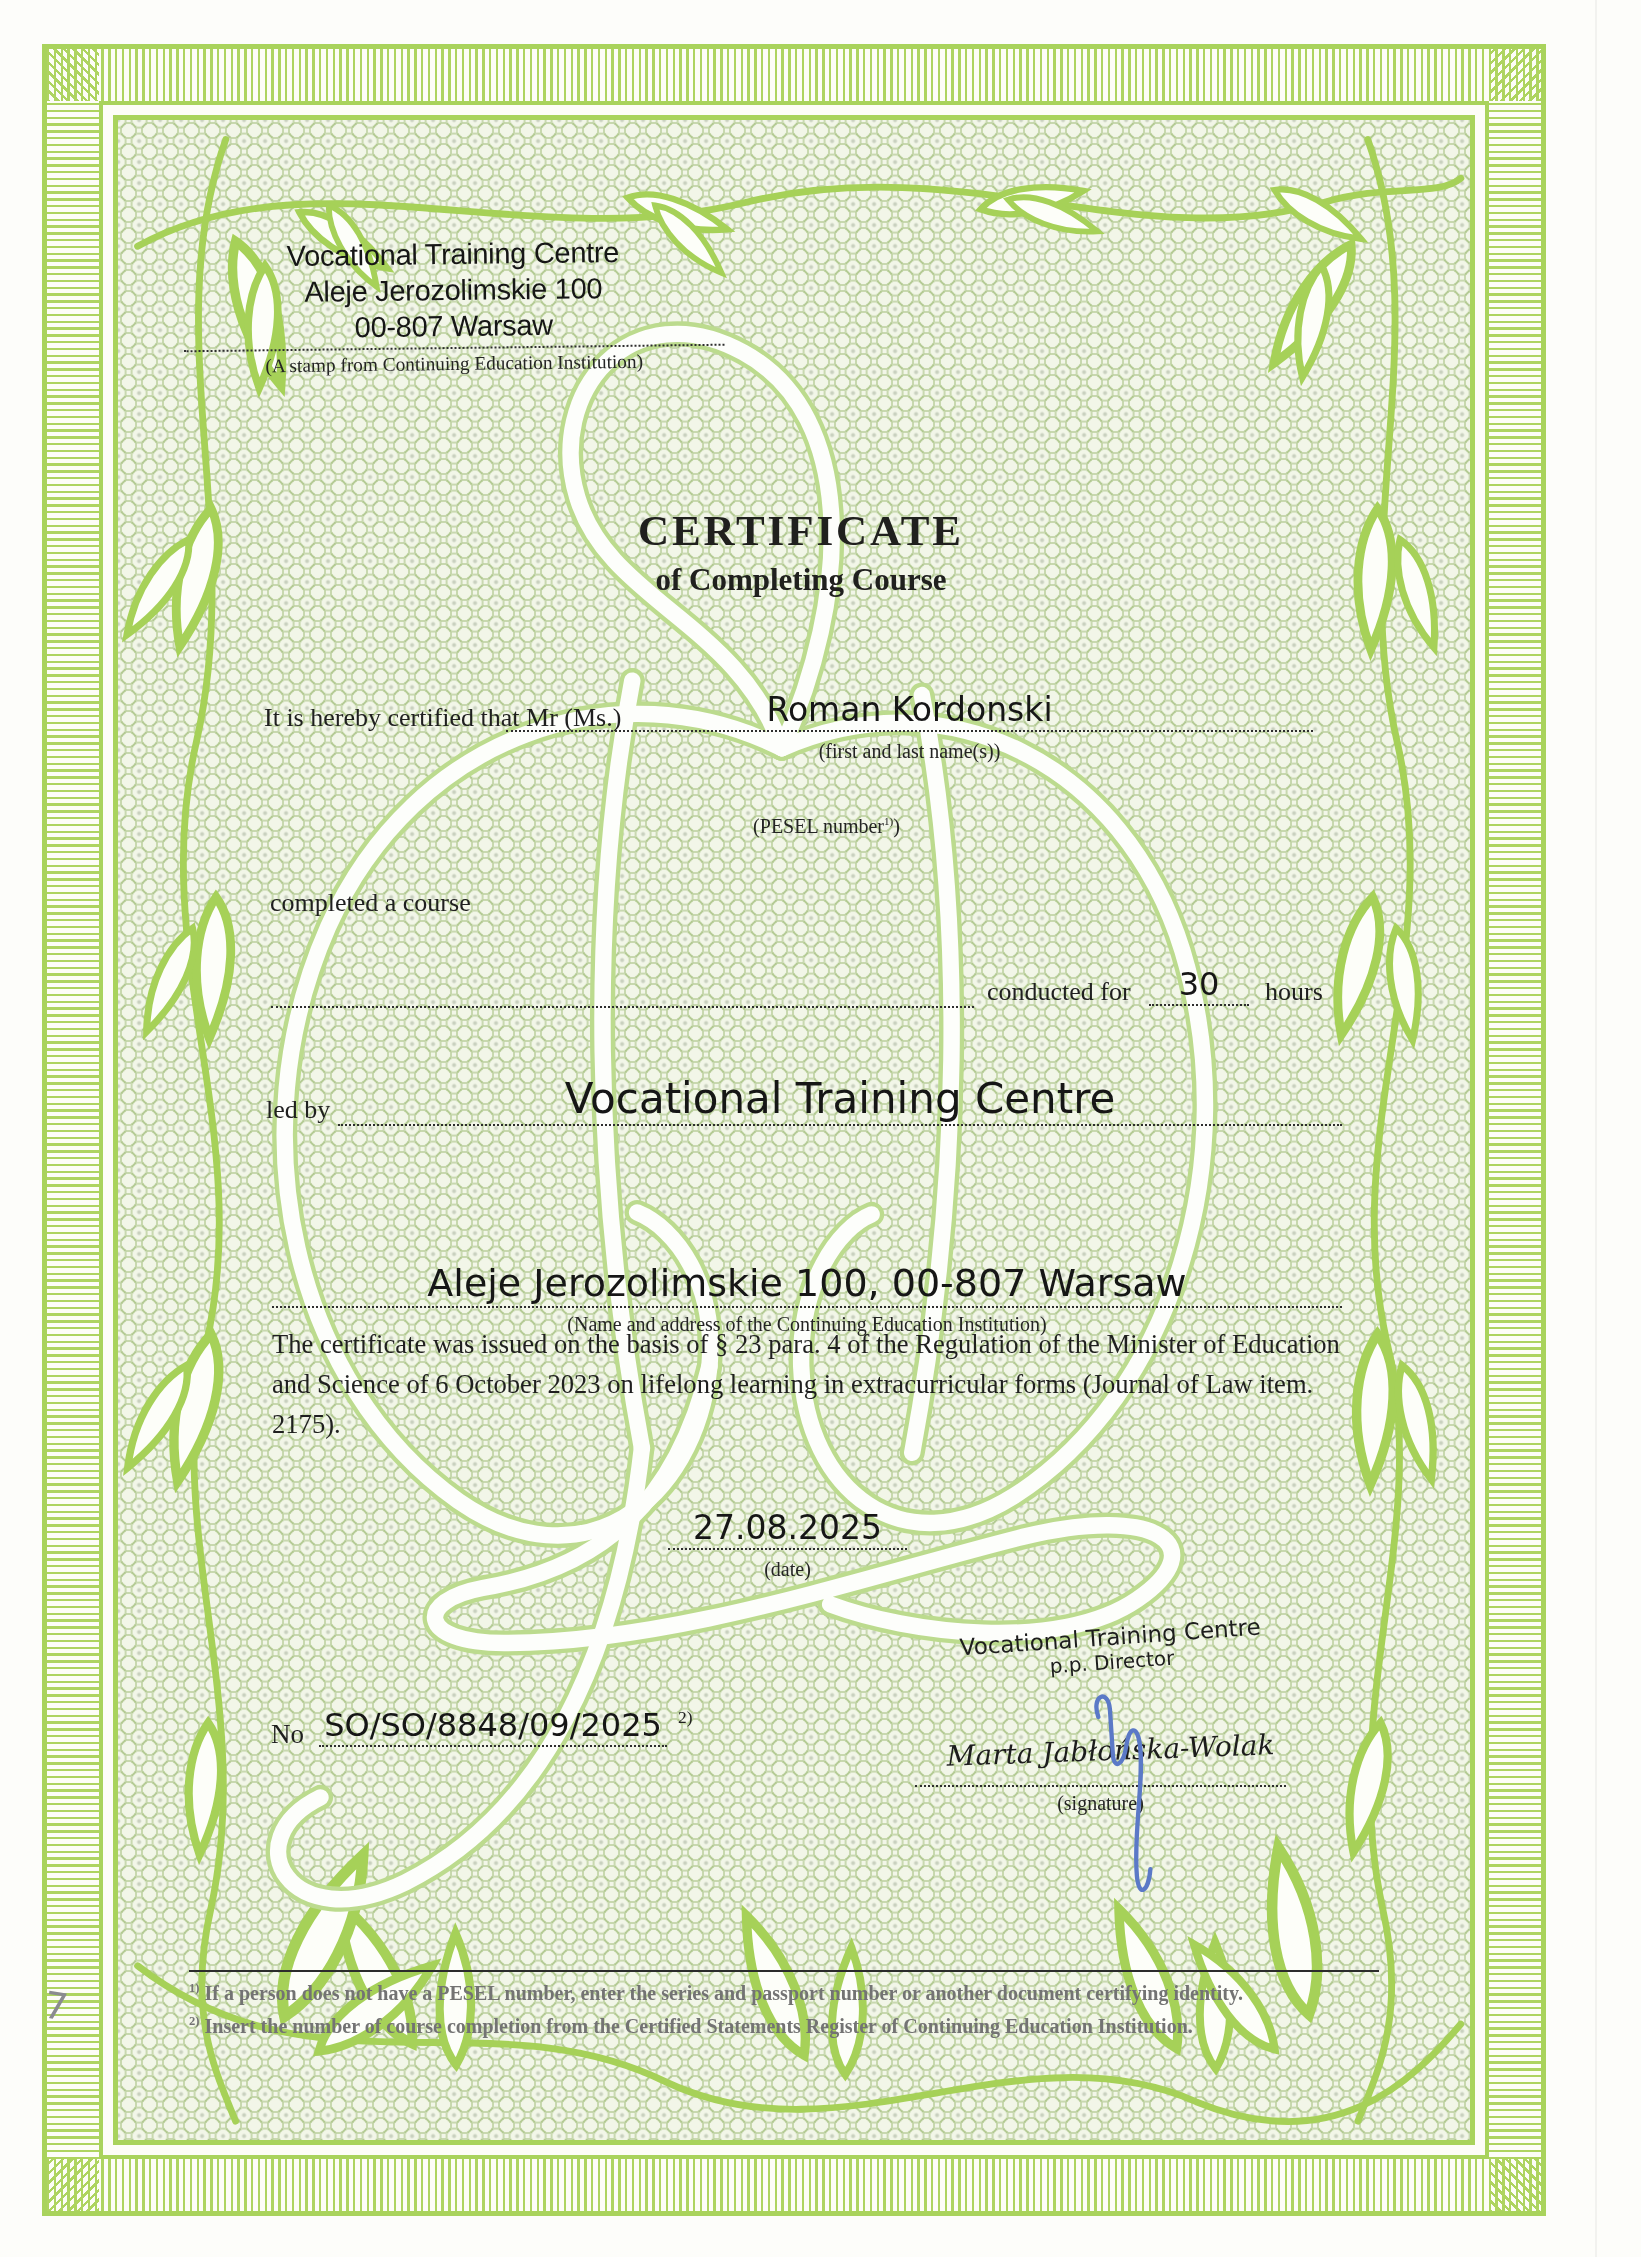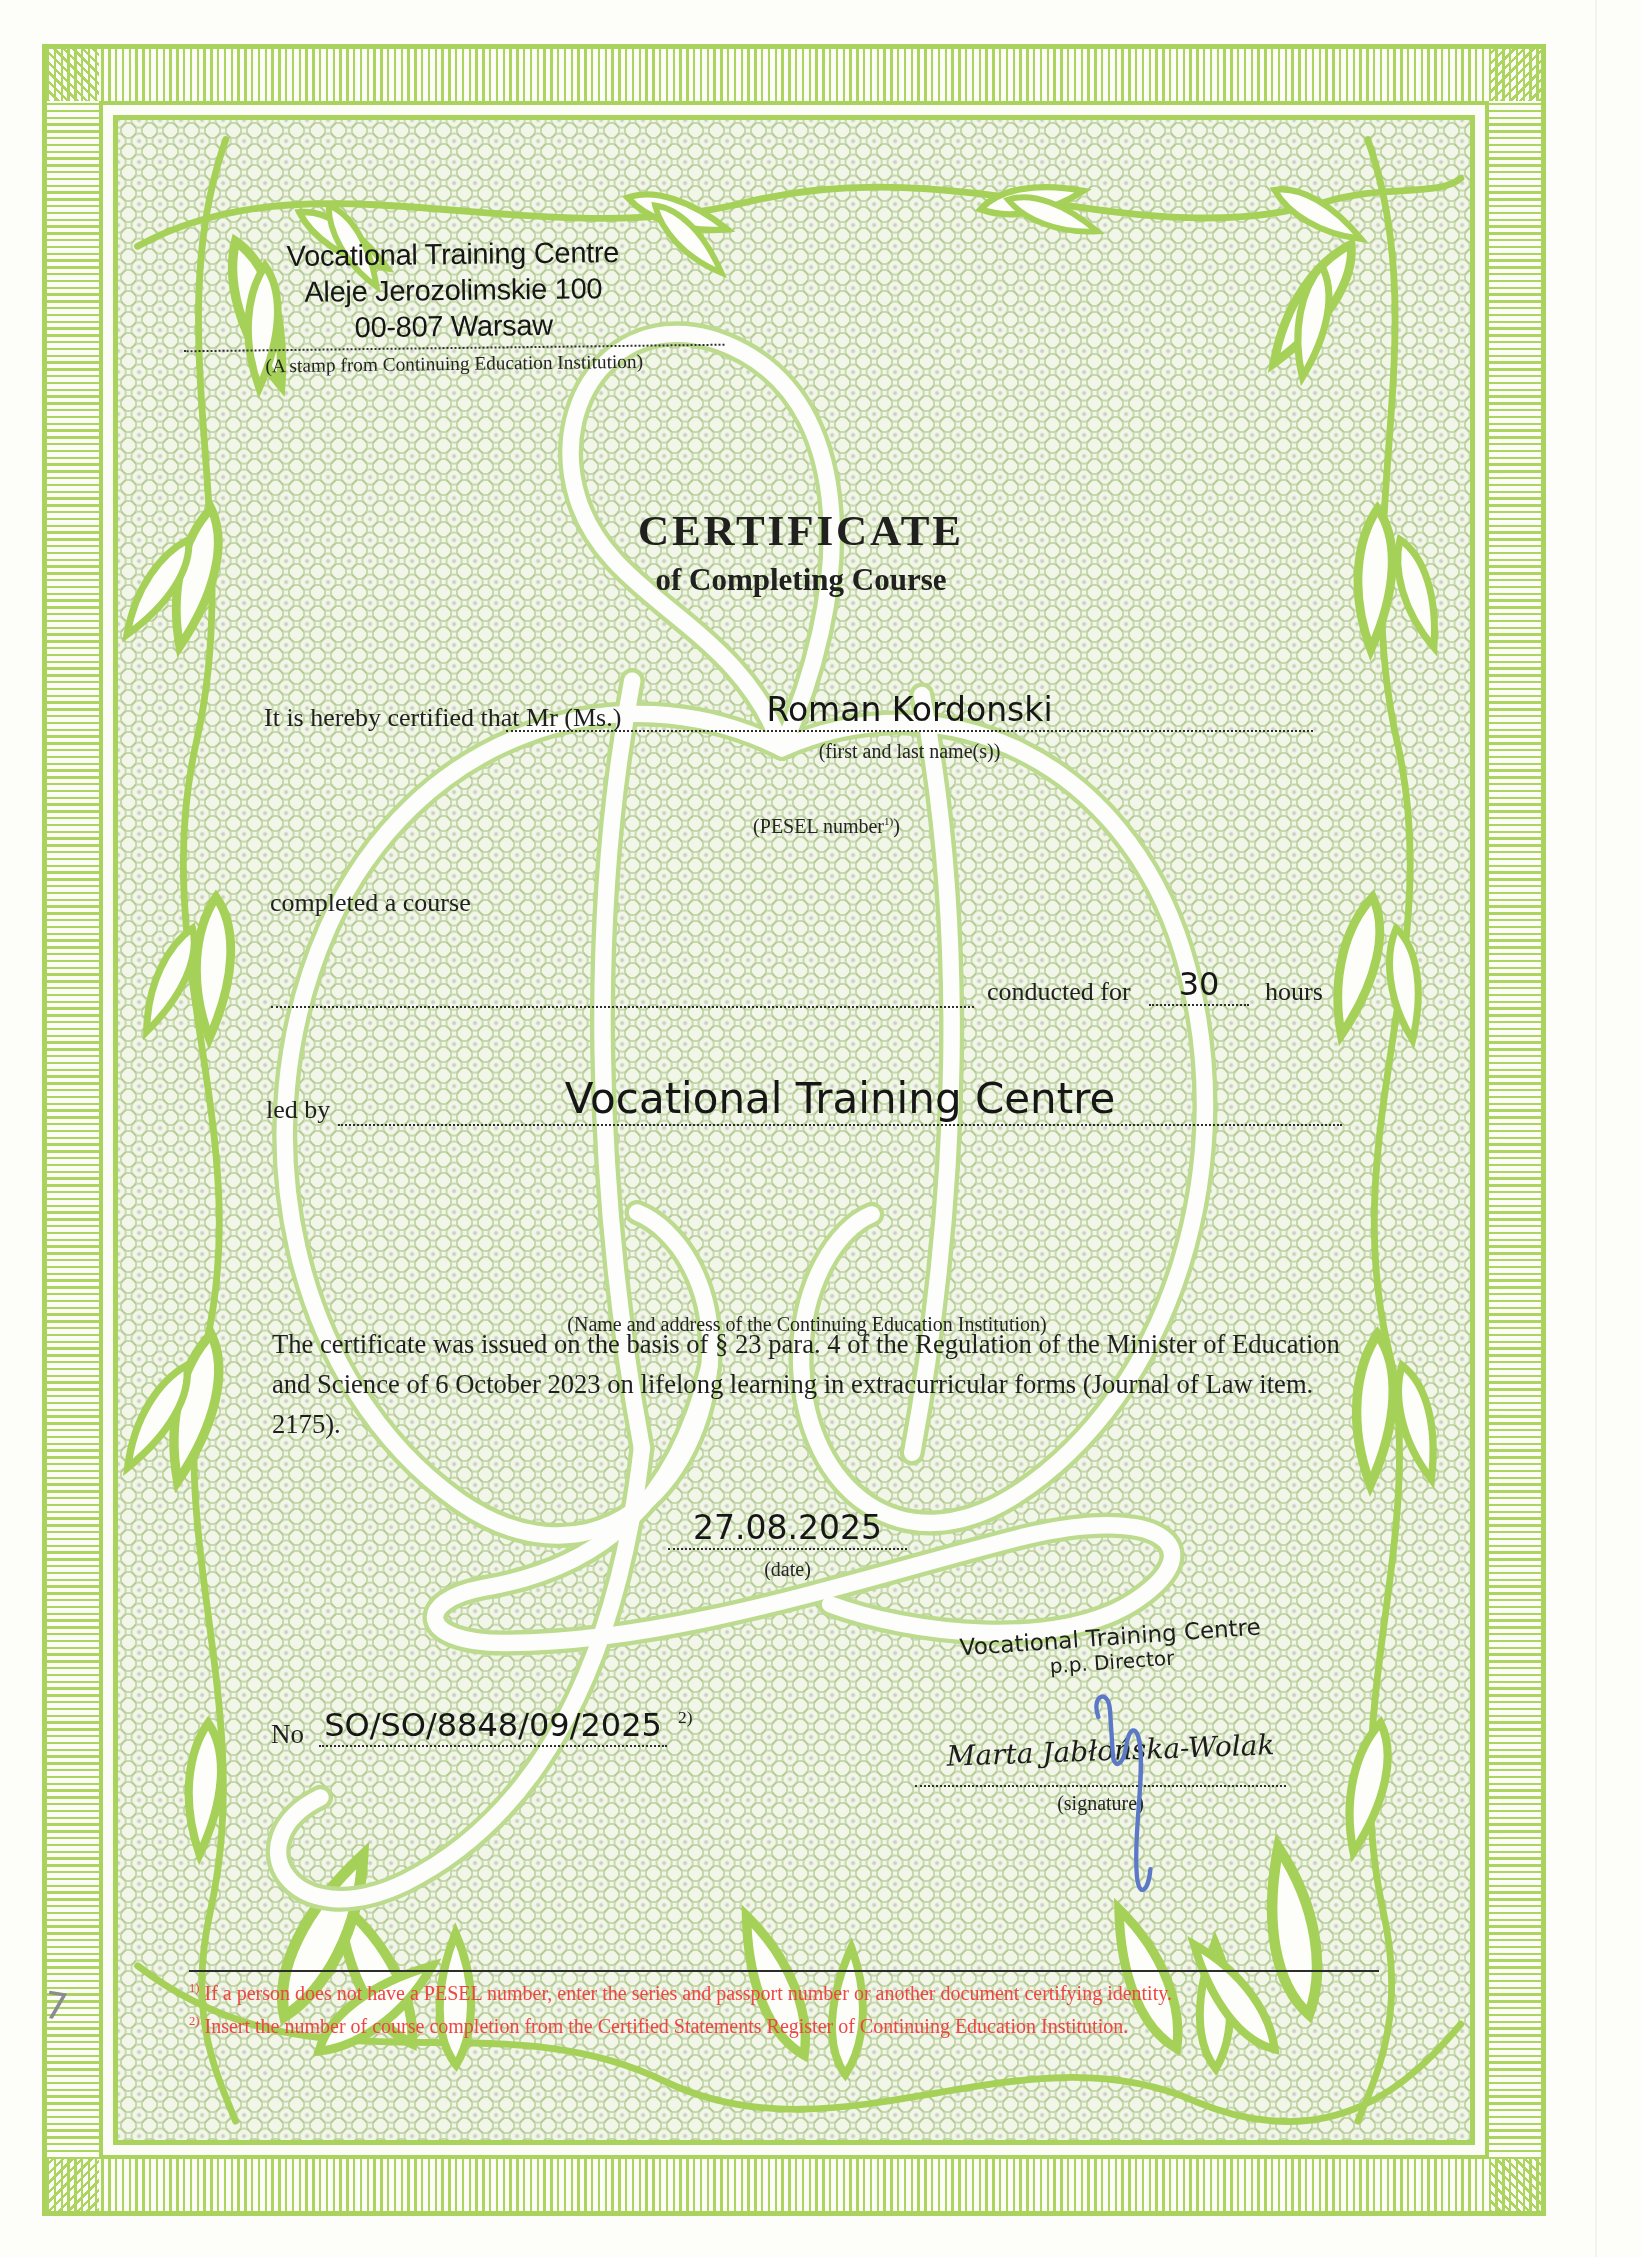--- a/index.html
+++ b/index.html
@@ -63,21 +63,21 @@
   .sig-head{left:908px;top:1624px;width:406px;text-align:center;transform:rotate(-4deg);}
   .sig-org{font-family:"DejaVu Sans","Liberation Sans",sans-serif;font-size:23px;color:#1d1d1d;}
   .sig-role{font-family:"DejaVu Sans","Liberation Sans",sans-serif;font-size:20px;color:#1d1d1d;}
   .sig-name{left:898px;top:1734px;width:425px;text-align:center;transform:rotate(-2deg);
             font-family:"DejaVu Serif","Liberation Serif",serif;font-style:italic;font-size:28px;color:#1c1c1c;}
   .sig-line{left:915px;top:1746px;width:371px;height:39px;border-bottom:2.9px dotted #2e2e2e;}
   .sig-cap{left:915px;top:1792px;width:371px;text-align:center;}
   .scribble{position:absolute;left:1081px;top:1678px;width:106px;height:232px;z-index:5;}
   
   .rule{left:189px;top:1970px;width:1190px;height:2.4px;background:#2c2c2c;}
-  .fn{left:189px;width:1207px;font-size:20px;color:#ef4444;}
+  .fn{left:189px;width:1207px;font-size:20px;color:#737373;font-weight:bold;}
   .fn sup{font-size:12.6px;}
   .pencil{left:44px;top:1985px;font-family:"DejaVu Sans",sans-serif;font-size:37px;color:#8b8b90;
           transform:rotate(9deg);}
   .scan-line{left:1595px;top:0;width:1.9px;height:100%;background:rgba(60,60,60,0.06);}
 </style>
 </head>
 <body>
 
 <div id="page">
 
@@ -192,20 +192,23 @@
     <div class="fill" style="left:1149px;top:962px;width:100px;height:44px;">
       <span class="val" style="font-size:32px;">30</span>
     </div>
     <div class="abs lbl" style="left:1265px;top:977px;">hours</div>
 
     <div class="abs lbl" style="left:266px;top:1095px;">led by</div>
     <div class="fill" style="left:338px;top:1060px;width:1004px;height:66px;">
       <span class="val" style="font-size:42px;">Vocational Training Centre</span>
     </div>
 
+    <div class="fill" style="left:272px;top:1244px;width:1070px;height:64px;">
+      <span class="val" style="font-size:38px;">Aleje Jerozolimskie 100, 00-807 Warsaw</span>
+    </div>
     <div class="abs cap center" style="left:272px;top:1313px;width:1070px;">(Name and address of the Continuing Education Institution)</div>
 
     <div class="abs serif legal">The certificate was issued on the basis of § 23 para. 4 of the Regulation of the Minister of Education and Science of 6 October 2023 on lifelong learning in extracurricular forms (Journal of Law item. 2175).</div>
 
     <div class="fill" style="left:668px;top:1502px;width:239px;height:48px;">
       <span class="val" style="font-size:33px;">27.08.2025</span>
     </div>
     <div class="abs cap center" style="left:668px;top:1558px;width:239px;">(date)</div>
 
     <div class="abs sig-head">

